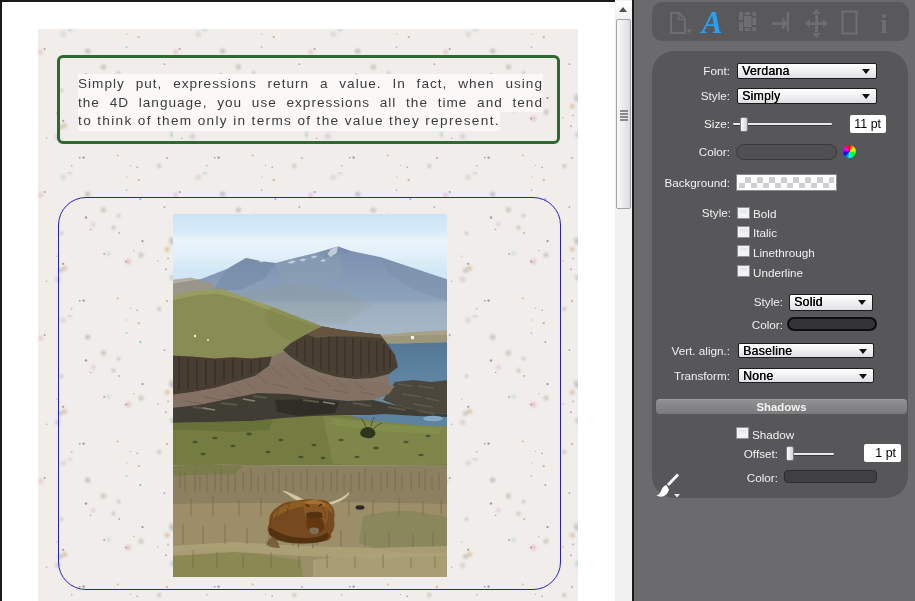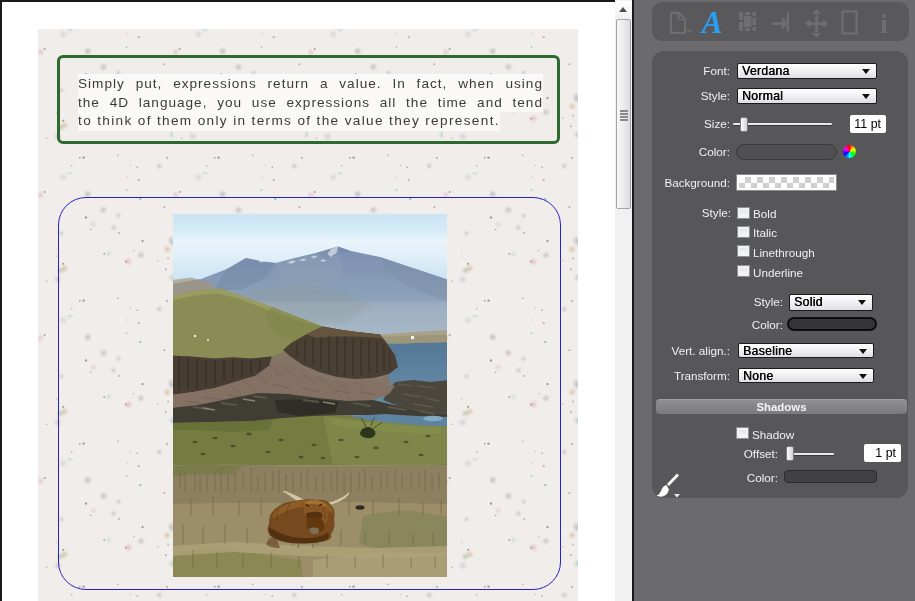--- a/index.html
+++ b/index.html
@@ -23,21 +23,21 @@
 
 #vsb { position:absolute; left:615px; top:0px; width:17px; height:601px; background:#f1f1f1; }
 #vsb .btn { position:absolute; left:0; top:1px; width:17px; height:16px; background:linear-gradient(#fefefe,#f2f2f4); }
 #vsb .btn:after { content:""; position:absolute; left:4px; top:6px; border-left:4.5px solid transparent; border-right:4.5px solid transparent; border-bottom:5px solid #505050; }
 #vsb .thumb { position:absolute; left:1px; top:19px; width:15px; height:190px; background:linear-gradient(90deg,#f8f8f8,#eeeeef 40%,#dcdcdf); border:1px solid #a3a3a8; border-radius:2px; }
 #vsb .grip { position:absolute; left:3px; top:90px; width:8px; height:2px; background:#8a8a8e; box-shadow:0 3px 0 #8a8a8e, 0 6px 0 #8a8a8e, 0 9px 0 #8a8a8e; }
 
 
 #rside { position:absolute; left:634px; top:0; width:281px; height:601px; background:#6b6b6d; }
 #toolbar { position:absolute; left:18px; top:2px; width:257px; height:39px; background:#59595b; border-radius:10px; }
-#panel { position:absolute; left:18px; top:51px; width:256px; height:447px; background:#57575a; border-radius:12px; }
+#panel { position:absolute; left:18px; top:51px; width:256px; height:447px; background:#57575a; border-radius:22px; }
 .lbl { position:absolute; color:#f0f0f0; font-size:11.7px; line-height:16px; text-align:right; }
 .combo { position:absolute; background:linear-gradient(#ffffff,#f2f2f4 45%,#dfdfe3); border:1px solid #1c1c1c; border-radius:2px; color:#050505; font-size:12.2px; line-height:14.5px; padding-left:4px; letter-spacing:0.3px; text-shadow:0.4px 0 0 currentColor; }
 .combo:after { content:""; position:absolute; right:6px; top:5px; border-left:4.5px solid transparent; border-right:4.5px solid transparent; border-top:5px solid #111; }
 .valbox { position:absolute; background:#fff; border-radius:2px; color:#000; font-size:12.4px; text-align:right; padding-right:5px; line-height:18px; }
 .cb { position:absolute; width:11px; height:10px; background:linear-gradient(#dfe5ea,#f6f8fa); border:2px solid #f2f2f2; box-shadow:0 0 0 1px #909094; }
 .slidetrack { position:absolute; height:2px; background:#e8e8e8; border-radius:1px; box-shadow:0 1px 0 rgba(0,0,0,0.35); }
 .knob { position:absolute; width:8px; height:15px; background:linear-gradient(90deg,#fdfdfd,#d2d2d6); border:1px solid #7a7a80; border-radius:2px; }
 </style>
 </head>
 <body>
@@ -290,21 +290,21 @@
           <rect x="190.5" y="9.5" width="14" height="22" stroke-width="2.2"></rect>
         </g>
         <text x="60" y="31" font-family="Liberation Serif" font-style="italic" font-weight="bold" font-size="31" fill="#27a0f5" text-anchor="middle">A</text>
         <text x="232" y="30.5" font-family="Liberation Serif" font-weight="bold" font-size="28" fill="#6e6e70" text-anchor="middle">i</text>
       </svg>
     </div>
     <div id="panel">
       <div class="lbl" style="right:178px; top:12px;">Font:</div>
       <div class="combo" style="left:85px; top:12px; width:140px; height:16px;">Verdana</div>
       <div class="lbl" style="right:178px; top:37px;">Style:</div>
-      <div class="combo" style="left:85px; top:37px; width:140px; height:16px;">Normal</div>
+      <div class="combo" style="left:85px; top:37px; width:140px; height:16px;">Simply</div>
       <div class="lbl" style="right:178px; top:65px;">Size:</div>
       <div class="slidetrack" style="left:81px; top:72px; width:99px;"></div>
       <div class="knob" style="left:88px; top:66px;"></div>
       <div class="valbox" style="left:190px; top:64px; width:36px; height:18px;margin-left:8px;">11 pt</div>
       <div class="lbl" style="right:178px; top:93px;">Color:</div>
       <div style="position:absolute; left:84px; top:93px; width:101px; height:16px; background:#505053; border:1px solid #3a3a3d; border-radius:8px;"></div>
       <div style="position:absolute; left:191px; top:94px; width:13px; height:13px; border-radius:50%; background:conic-gradient(#f00,#ff0,#0f0,#0ff,#00f,#f0f,#f00);"></div>
       <div class="lbl" style="right:178px; top:124px;">Background:</div>
       <div style="position:absolute; left:85px; top:124px; width:99px; height:15px; border:2px solid #fdfdfd; box-shadow:0 0 0 1px #8a8a8e; background:repeating-conic-gradient(#cfcfd3 0 25%, #ffffff 0 50%) 0 0/12px 12px;"></div>
       <div class="lbl" style="right:177px; top:154px;">Style:</div>

